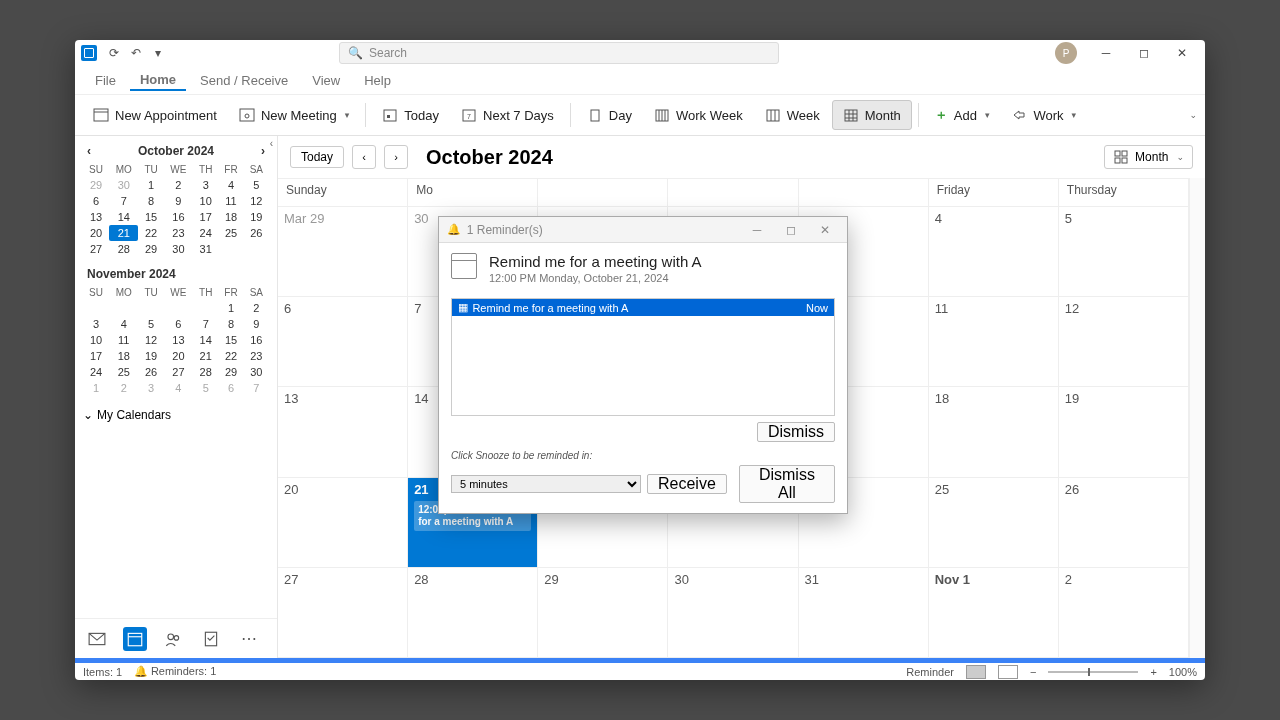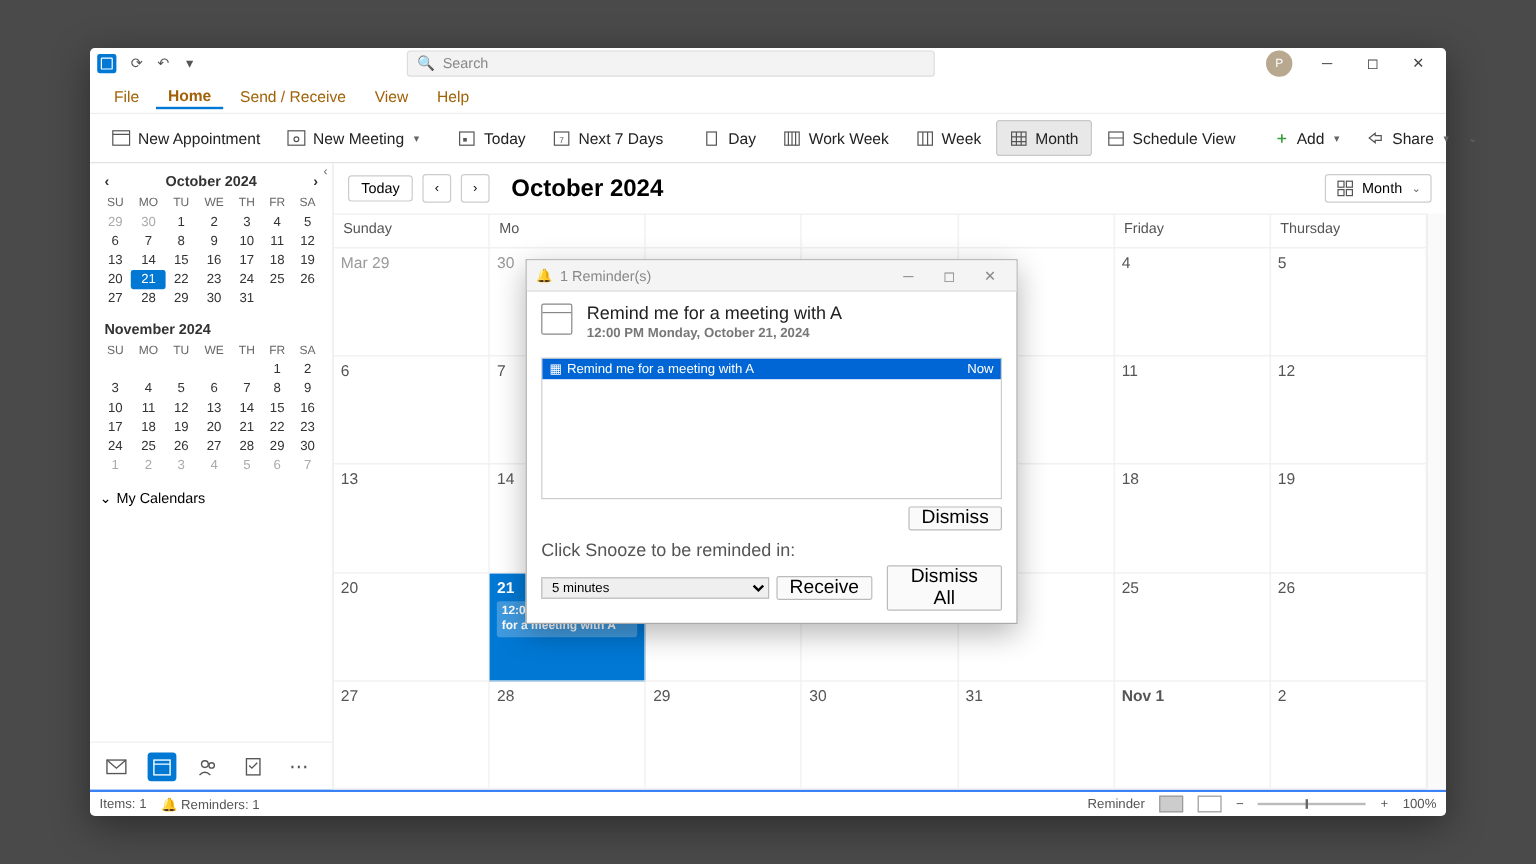--- a/index.html
+++ b/index.html
@@ -7,21 +7,21 @@
 .window { position: absolute; left: 75px; top: 40px; width: 1130px; height: 640px; background: #fff; border-radius: 4px; box-shadow: 0 8px 32px rgba(0,0,0,.4); display: flex; flex-direction: column; }
 .titlebar { height: 26px; display: flex; align-items: center; padding: 0 4px; }
 .titlebar .logo { width: 16px; height: 16px; background: #0078d4; border-radius: 2px; margin: 0 6px 0 2px; position: relative; }
 .titlebar .logo::after { content: ""; position: absolute; inset: 3px; border: 1.5px solid #fff; border-radius: 1px; }
 .titlebar .tbtn { width: 22px; height: 22px; display: flex; align-items: center; justify-content: center; color: #555; font-size: 12px; }
 .titlebar .search { flex: 0 0 440px; margin-left: 170px; height: 22px; background: #f3f3f3; border: 1px solid #dcdcdc; border-radius: 3px; display: flex; align-items: center; padding: 0 8px; color: #888; font-size: 12px; }
 .titlebar .spacer { flex: 1; }
 .titlebar .avatar { width: 22px; height: 22px; border-radius: 50%; background: #b8a890; color: #fff; display: flex; align-items: center; justify-content: center; font-size: 10px; margin-right: 10px; }
 .titlebar .winbtn { width: 38px; height: 26px; display: flex; align-items: center; justify-content: center; color: #444; font-size: 12px; }
 .menubar { height: 28px; display: flex; align-items: center; padding: 0 10px; gap: 4px; font-size: 13px; }
-.menubar .mi { padding: 2px 10px; color: #a16207; }
+.menubar .mi { padding: 2px 10px; color: #737373; }
 .menubar .mi.active { border-bottom: 2px solid #0078d4; font-weight: 600; }
 .ribbon { height: 42px; border-top: 1px solid #eee; border-bottom: 1px solid #e2e2e2; display: flex; align-items: center; padding: 0 8px; gap: 2px; font-size: 13px; }
 .rbtn { height: 30px; padding: 0 10px; display: flex; align-items: center; gap: 6px; border-radius: 3px; color: #222; white-space: nowrap; }
 .rbtn.active { background: #e8e8e8; border: 1px solid #c8c8c8; }
 .rsep { width: 1px; height: 24px; background: #ddd; margin: 0 4px; }
 .ricon { width: 16px; height: 16px; display: inline-flex; align-items: center; justify-content: center; }
 .ricon svg { width: 16px; height: 16px; }
 .body { flex: 1; display: flex; min-height: 0; }
 .sidebar { width: 203px; border-right: 1px solid #e6e6e6; display: flex; flex-direction: column; padding: 4px 0 0; position: relative; }
 .sidebar .collapse { position: absolute; right: 4px; top: 2px; font-size: 10px; color: #666; }
@@ -47,44 +47,44 @@
 .mainhdr .spacer { flex: 1; }
 .mainhdr .viewsel { display: flex; align-items: center; gap: 6px; border: 1px solid #ccc; border-radius: 3px; padding: 3px 8px; font-size: 12px; }
 .grid { flex: 1; display: grid; grid-template-columns: repeat(7, 1fr); grid-template-rows: 28px repeat(5, 1fr); border-top: 1px solid #eee; position: relative; }
 .grid .dayhdr { border-right: 1px solid #eee; border-bottom: 1px solid #eee; padding: 4px 8px; font-size: 12px; color: #555; }
 .grid .cell { border-right: 1px solid #eee; border-bottom: 1px solid #eee; padding: 4px 6px; font-size: 13px; color: #555; position: relative; }
 .grid .cell.out { color: #999; }
 .grid .cell.today { background: #0078d4; color: #fff; font-weight: 600; }
 .grid .event { margin-top: 4px; background: #1e90ff; color: #fff; font-size: 10px; padding: 3px 4px; border-radius: 2px; line-height: 1.2; }
 .grid .cell.today .event { background: rgba(255,255,255,.25); }
 .scrollbar { width: 16px; border-left: 1px solid #eee; background: #fafafa; }
-.status { height: 22px; border-top: 2px solid #3b82f6; display: flex; align-items: center; font-size: 11px; color: #555; padding: 0 8px; gap: 12px; }
+.status { height: 22px; border-top: 5px solid #3b82f6; display: flex; align-items: center; font-size: 11px; color: #555; padding: 0 8px; gap: 12px; }
 .status .spacer { flex: 1; }
 .status .vbtn { width: 20px; height: 14px; border: 1px solid #999; display: inline-block; }
 .status .vbtn.active { background: #ccc; }
 .slider { width: 90px; height: 2px; background: #bbb; position: relative; }
 .slider::after { content: ""; position: absolute; left: 40px; top: -3px; width: 2px; height: 8px; background: #666; }
 .dialog { position: absolute; left: 438px; top: 216px; width: 410px; background: #fff; border: 1px solid #aaa; box-shadow: 0 8px 24px rgba(0,0,0,.3); font-size: 12px; z-index: 10; }
 .dialog .dtitle { height: 26px; background: #f4f4f4; border-bottom: 1px solid #ddd; display: flex; align-items: center; padding: 0 8px; gap: 6px; color: #888; }
 .dialog .dtitle .bell { color: #e8a33d; font-size: 11px; }
 .dialog .dtitle .spacer { flex: 1; }
 .dialog .dtitle .dbtn { width: 28px; text-align: center; color: #888; }
 .dialog .dbody { padding: 10px 12px; }
 .dialog .dhead { display: flex; gap: 12px; align-items: flex-start; }
 .dialog .cicon { width: 26px; height: 26px; border: 1.5px solid #888; border-radius: 2px; display: flex; flex-direction: column; }
 .dialog .cicon::before { content: ""; height: 6px; border-bottom: 1.5px solid #888; }
 .dialog .dsubj { font-size: 15px; color: #222; }
-.dialog .ddate { font-size: 11px; color: #777; margin-top: 2px; font-weight: bold; }
+.dialog .ddate { font-size: 11px; color: #777; margin-top: 2px; }
 .dialog .dlist { margin-top: 14px; border: 1px solid #ccc; height: 118px; }
 .dialog .drow { display: flex; background: #0066d6; color: #fff; font-size: 11px; padding: 2px 6px; align-items: center; }
 .dialog .drow .rname { flex: 1; }
 .dialog .dbtns { display: flex; justify-content: flex-end; margin-top: 6px; }
 .dialog button { font-size: 16px; padding: 0 10px; background: #fafafa; border: 1px solid #bbb; border-radius: 2px; }
 .dialog .dsnooze { margin-top: 8px; }
-.dialog .dsnooze .lbl { font-size: 15px; color: #555; }
+.dialog .dsnooze .lbl { font-size: 10px; color: #555; font-style: italic; }
 .dialog .dsnooze .row { display: flex; gap: 6px; margin-top: 4px; align-items: center; }
 .dialog select { flex: 0 0 190px; font-size: 11px; padding: 1px 4px; border: 1px solid #bbb; }
 .chev { font-size: 9px; margin-left: 2px; color: #666; }
 .plus { color: #3a9e3a; font-weight: bold; }
 </style>
 </head>
 <body>
 
 <div class="window">
 
@@ -188,42 +188,33 @@
           <svg viewBox="0 0 16 16">
             <rect x="2" y="3" width="12" height="11" fill="none" stroke="#555"></rect>
             <line x1="2" y1="7" x2="14" y2="7" stroke="#555"></line>
             <line x1="2" y1="11" x2="14" y2="11" stroke="#555"></line>
             <line x1="6" y1="3" x2="6" y2="14" stroke="#555"></line>
             <line x1="10" y1="3" x2="10" y2="14" stroke="#555"></line>
           </svg>
         </span>
         <span>Month</span>
       </div>
-    <div class="rbtn">
-        <span class="ricon">
-          <svg viewBox="0 0 16 16">
-            <rect x="2" y="3" width="12" height="11" fill="none" stroke="#555"></rect>
-            <line x1="2" y1="8" x2="14" y2="8" stroke="#555"></line>
-          </svg>
-        </span>
-        <span>Schedule View</span>
-      </div>
     <div class="rsep"></div>
     <div class="rbtn">
         <span class="plus">＋</span>
         <span>Add</span>
         <span class="chev">▾</span>
       </div>
     <div class="rbtn">
         <span class="ricon">
           <svg viewBox="0 0 16 16">
             <path d="M3 8 l5 -4 v2 h5 v4 h-5 v2 z" fill="none" stroke="#555"></path>
           </svg>
         </span>
-        <span>Share</span>
+        <span>Work</span>
         <span class="chev">▾</span>
       </div>
     <div style="flex:1"></div>
     <span class="chev">⌄</span>
   </div>
 
   <div class="body">
     <div class="sidebar">
       <span class="collapse">‹</span>
       <div class="minical">

